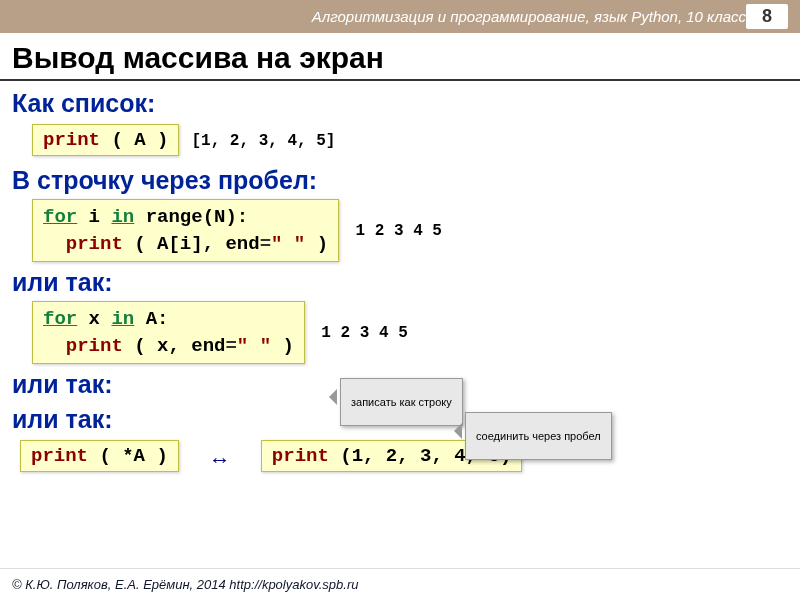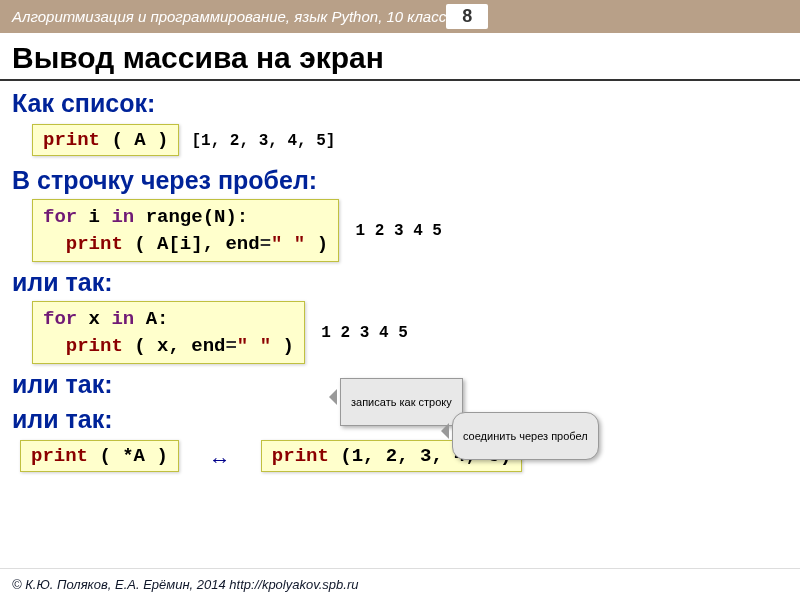--- a/index.html
+++ b/index.html
@@ -11,21 +11,21 @@
       position: relative;
       overflow: hidden;
     }
     .header {
       background: #b8a088;
       color: #fff;
       font-style: italic;
       padding: 4px 12px;
       font-size: 15px;
       display: flex;
-      justify-content: flex-start;
+      justify-content: flex-end;
       align-items: center;
     }
     .page-number {
       background: #fff;
       color: #333;
       font-weight: bold;
       font-style: normal;
       padding: 2px 16px;
       border-radius: 2px;
       font-size: 18px;
@@ -58,35 +58,35 @@
       box-shadow: 1px 1px 3px rgba(0,0,0,0.2);
     }
     .output {
       font-family: 'Courier New', monospace;
       font-size: 16px;
       font-weight: bold;
       margin-left: 12px;
       display: inline-block;
       vertical-align: middle;
     }
-    .kw { color: #701a75; font-weight: bold; }
+    .kw { color: #15803d; font-weight: bold; text-decoration: underline; }
     .func { color: #8b0000; font-weight: bold; }
     .str { color: #8b0000; }
     .op { color: #333; }
     .callout {
       display: inline-block;
       background: #e8e8e8;
       border: 1px solid #999;
       padding: 17px 10px;
       font-size: 11px;
       box-shadow: 2px 2px 4px rgba(0,0,0,0.3);
       position: absolute;
     }
     .callout1 { left: 340px; top: 378px; }
-    .callout2 { left: 452px; top: 412px; border-radius: 13px; }
+    .callout2 { left: 465px; top: 412px; }
     .callout1::before {
       content: '';
       position: absolute;
       left: -20px;
       top: 10px;
       border: 8px solid transparent;
       border-right-color: #999;
     }
     .callout2::before {
       content: '';

